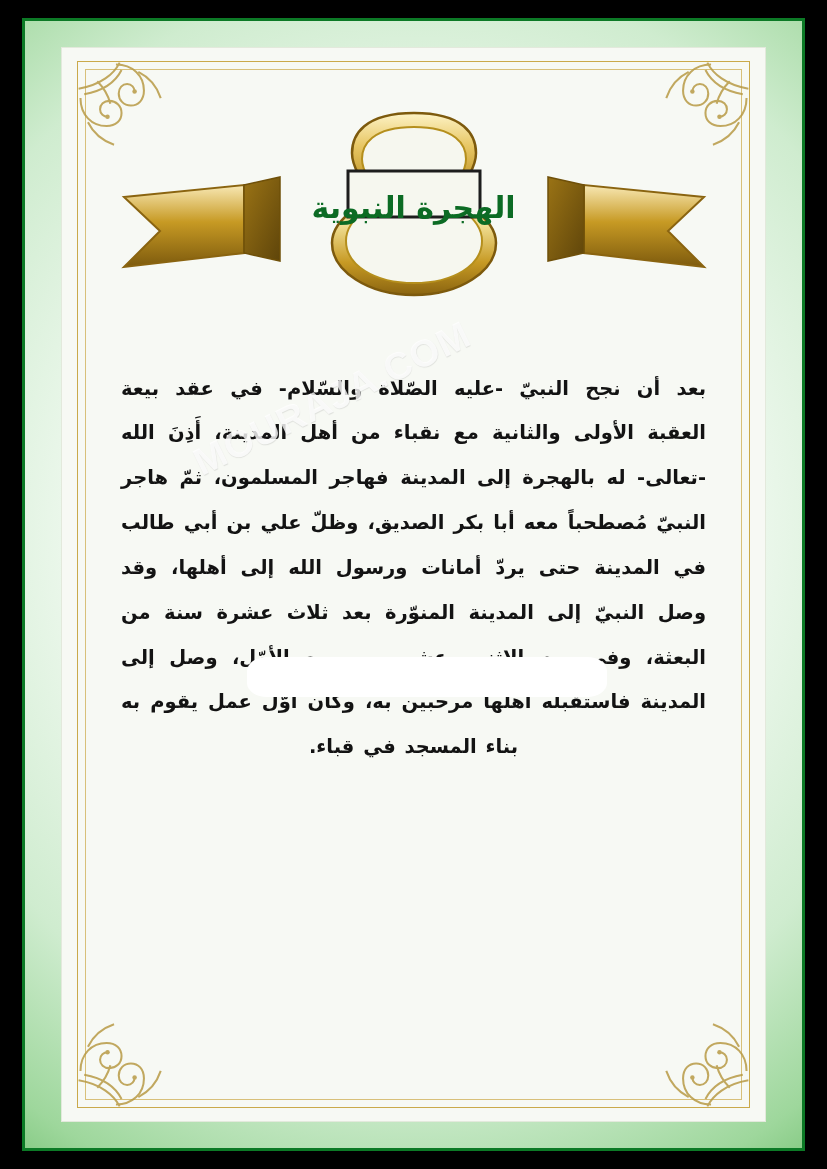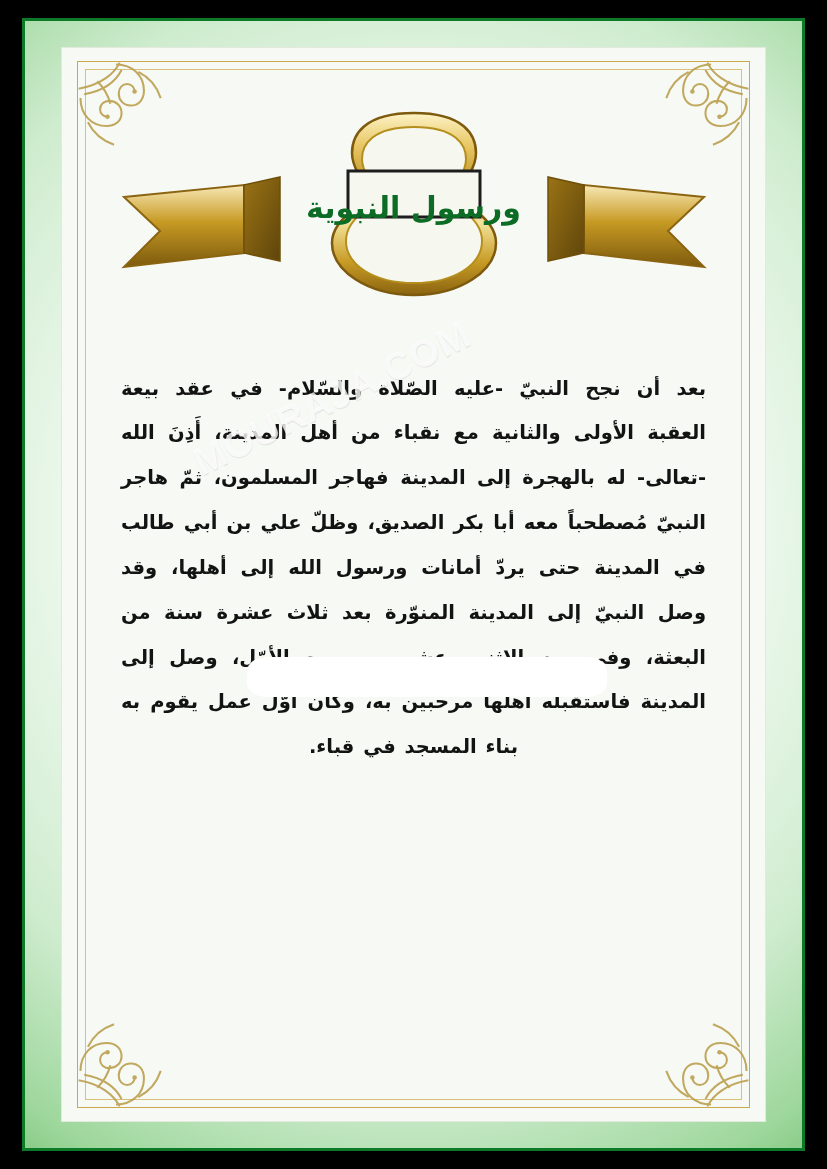--- a/index.html
+++ b/index.html
@@ -266,21 +266,21 @@
                    C350 104 378 112 378 136
                    C378 160 350 178 310 178
                    C270 178 242 160 242 136
                    C242 112 270 104 270 88
                    C270 76 258 70 258 54
                    C258 40 268 22 310 22 Z" fill="#f6f7ef" stroke="#b58f1d" stroke-width="2"></path>
 
           <rect x="244" y="66" width="132" height="46" fill="#f6f7ef" stroke="#1d1d1d" stroke-width="3"></rect>
         </svg>
 
-        <div class="title-text">ورسول النبوية</div>
+        <div class="title-text">الهجرة النبوية</div>
       </div>
 
       <div class="body-wrap">
         <p class="paragraph">بعد أن نجح النبيّ -عليه الصّلاة والسّلام- في عقد بيعة العقبة الأولى والثانية مع نقباء من أهل المدينة، أَذِنَ الله -تعالى- له بالهجرة إلى المدينة فهاجر المسلمون، ثمّ هاجر النبيّ مُصطحباً معه أبا بكر الصديق، وظلّ علي بن أبي طالب في المدينة حتى يردّ أمانات ورسول الله إلى أهلها، وقد وصل النبيّ إلى المدينة المنوّرة بعد ثلاث عشرة سنة من البعثة، وفي يوم الاثنين عشر من ربيع الأوّل، وصل إلى المدينة فاستقبله أهلها مرحبين به، وكان أوّل عمل يقوم به بناء المسجد في قباء.</p>
       </div>
 
       <div class="smudge"></div>
 
       <div class="watermark">MOURAJA.COM</div>
 

